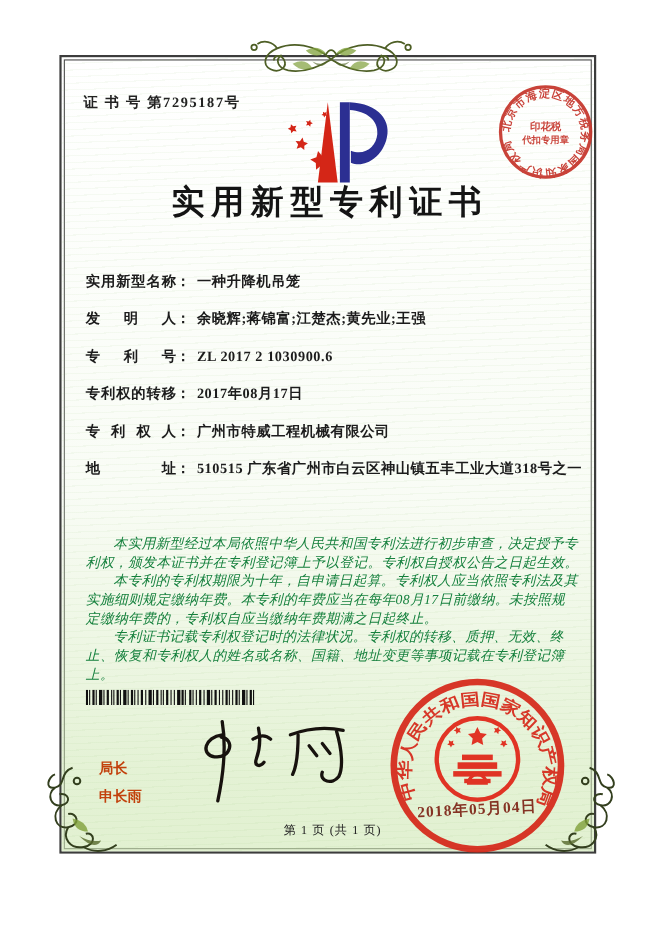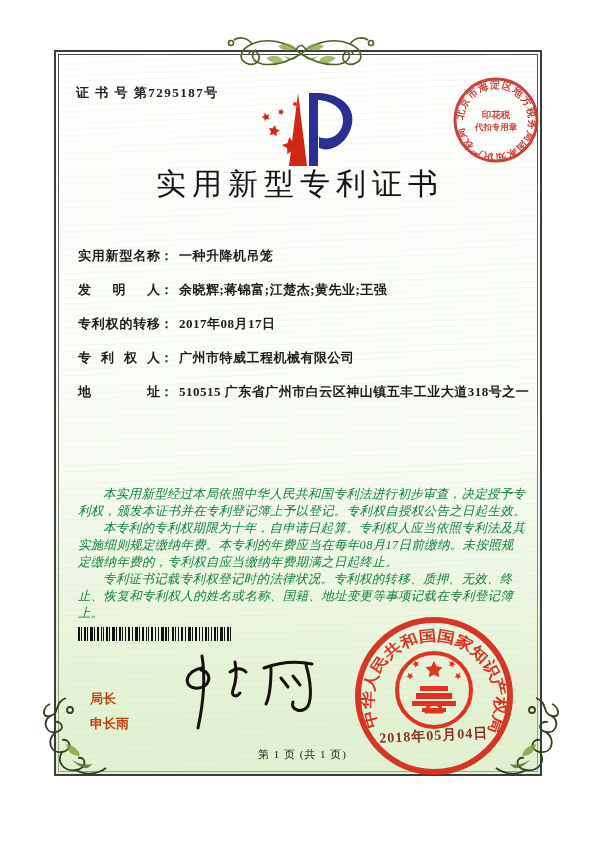--- a/index.html
+++ b/index.html
@@ -18,21 +18,21 @@
           linear-gradient(to bottom, rgba(236,246,226,0) 0%, rgba(230,243,216,0.25) 55%,
                           rgba(206,231,178,0.55) 90%, rgba(206,231,178,0.6) 100%);}
 
   .cert-no{position:absolute;left:76px;top:84px;font-size:13px;font-weight:bold;
            letter-spacing:1.5px;color:#222;}
 
   .logo{position:absolute;left:243px;top:84px;}
   .stamp{position:absolute;left:450px;top:74px;opacity:.92;}
 
   .title{position:absolute;left:0;right:0;top:164px;margin:0;text-align:center;
-         font-size:30px;font-weight:normal;letter-spacing:6px;color:#141414;}
+         font-size:30px;font-weight:bold;letter-spacing:6px;color:#141414;}
 
   .fields{position:absolute;left:78px;top:246px;width:452px;font-size:13px;font-weight:bold;color:#1c1c1c;}
   .frow{position:relative;margin-bottom:15px;line-height:19px;}
   .flabel{display:inline-block;width:82px;text-align:justify;text-align-last:justify;vertical-align:top;}
   .fcolon{display:inline-block;margin-right:6px;vertical-align:top;}
   .fvalue{letter-spacing:.5px;}
   .addr .fvalue{display:inline-block;max-width:352px;vertical-align:top;}
   .pair2{position:absolute;left:272px;top:0;white-space:nowrap;}
   .pair2 .flabel{width:72px;}
 
@@ -131,20 +131,23 @@
   </svg>
 
   <h1 class="title">实用新型专利证书</h1>
 
   <div class="fields">
     <div class="frow">
       <span class="flabel">实用新型名称</span><span class="fcolon">：</span><span class="fvalue">一种升降机吊笼</span>
     </div>
     <div class="frow">
       <span class="flabel">发明人</span><span class="fcolon">：</span><span class="fvalue">余晓辉;蒋锦富;江楚杰;黄先业;王强</span>
+    </div>
+    <div class="frow">
+      <span class="flabel">专利号</span><span class="fcolon">：</span><span class="fvalue">ZL 2017 2 1030900.6</span>
     </div>
     <div class="frow">
       <span class="flabel">专利权的转移</span><span class="fcolon">：</span><span class="fvalue">2017年08月17日</span>
     </div>
     <div class="frow">
       <span class="flabel">专利权人</span><span class="fcolon">：</span><span class="fvalue">广州市特威工程机械有限公司</span>
     </div>
     <div class="frow addr">
       <span class="flabel">地址</span><span class="fcolon">：</span><span class="fvalue">510515 广东省广州市白云区神山镇五丰工业大道318号之一</span>
     </div>

